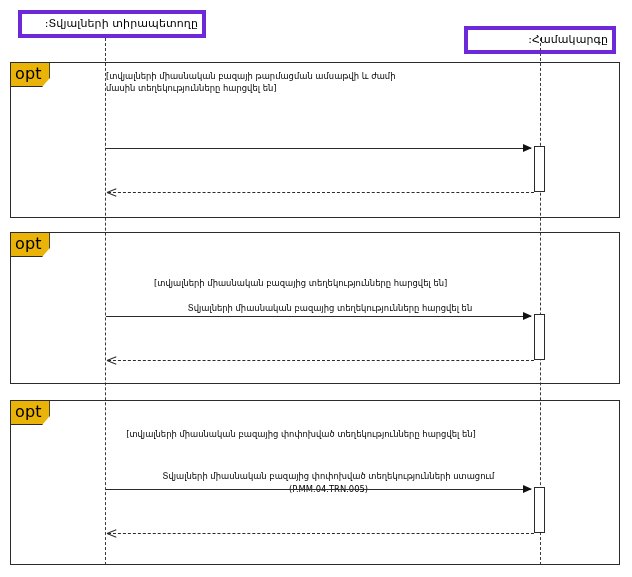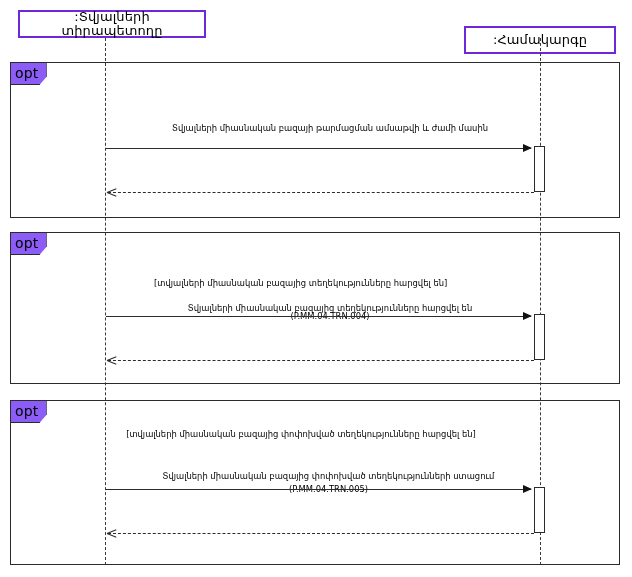--- a/index.html
+++ b/index.html
@@ -2,34 +2,34 @@
 <html><head>
 <meta charset="utf-8">
 <style>
   html,body{margin:0;padding:0;background:#ffffff;}
   body{width:632px;height:577px;position:relative;
        font-family:"DejaVu Sans","Liberation Sans",sans-serif;
        color:#000;overflow:hidden;}
   .canvas{position:absolute;left:0;top:0;width:632px;height:577px;}
 
   
-  .actor-box{position:absolute;border:2px solid #6d28d9;background:#fff;
-             display:flex;align-items:center;justify-content:center;
-             font-size:13px;letter-spacing:.1px;box-sizing:border-box;}
+  .actor-box{position:absolute;border:4px solid #6d28d9;background:#fff;
+             display:flex;align-items:center;justify-content:flex-end;
+             font-size:11px;letter-spacing:.1px;box-sizing:border-box;}
   .actor-box span{display:block;text-align:center;line-height:1.1;padding:0 4px;}
 
   
   .lifeline{position:absolute;width:0;border-left:1px dashed #3a3a3a;}
 
   
   .frame{position:absolute;border:1px solid #2b2b2b;background:transparent;
          box-sizing:border-box;}
-  .frame-tag{position:absolute;left:0;top:0;background:#8b5cf6;
+  .frame-tag{position:absolute;left:0;top:0;background:#eab308;
              border-right:1px solid #2b2b2b;border-bottom:1px solid #2b2b2b;
-             font-size:14px;line-height:1;padding:3px 7px 4px 4px;
+             font-size:16px;line-height:1;padding:3px 7px 4px 4px;
              letter-spacing:.2px;
              -webkit-clip-path:polygon(0 0,100% 0,100% 62%,80% 100%,0 100%);
              clip-path:polygon(0 0,100% 0,100% 62%,80% 100%,0 100%);}
   .guard{position:absolute;font-size:8.4px;line-height:1.45;
          text-align:left;white-space:normal;}
 
   
   .activation{position:absolute;background:#fff;border:1px solid #2b2b2b;
               box-sizing:border-box;}
 
@@ -60,37 +60,36 @@
   <div class="actor-box" style="left:464px;top:10px;width:152px;height:28px;margin-top:16px;">
     <span>:Համակարգը</span>
   </div>
 
   <div class="lifeline" style="left:105px;top:38px;height:527px;"></div>
   <div class="lifeline" style="left:540px;top:38px;height:527px;"></div>
 
   <div class="frame" style="left:10px;top:62px;width:610px;height:156px;">
     <div class="frame-tag">opt</div>
   </div>
+  <div class="guard" style="left:106px;top:70px;width:318px;">[տվյալների միասնական բազայի թարմացման ամսաթվի և ժամի մասին տեղեկությունները հարցվել են]</div>
 
-  <div class="msg-label" style="left:130px;top:122px;width:400px;">Տվյալների միասնական բազայի թարմացման ամսաթվի և ժամի մասին</div>
   <div class="msg-solid" style="left:106px;top:148px;width:425px;"></div>
   <div class="arrow-filled" style="left:523px;top:144px;"></div>
 
   <div class="activation" style="left:534px;top:146px;width:11px;height:46px;"></div>
 
   <div class="msg-dashed" style="left:108px;top:192px;width:426px;"></div>
   <div class="arrow-open" style="left:107px;top:188px;"></div>
 
   <div class="frame" style="left:10px;top:232px;width:610px;height:152px;">
     <div class="frame-tag">opt</div>
   </div>
   <div class="guard" style="left:106px;top:277px;width:330px;padding-left:48px;">[տվյալների միասնական բազայից տեղեկությունները հարցվել են]</div>
 
   <div class="msg-label" style="left:140px;top:302px;width:380px;">Տվյալների միասնական բազայից տեղեկությունները հարցվել են</div>
-  <div class="msg-label" style="left:140px;top:310px;width:380px;">(P.MM.04.TRN.004)</div>
   <div class="msg-solid" style="left:106px;top:316px;width:425px;"></div>
   <div class="arrow-filled" style="left:523px;top:312px;"></div>
 
   <div class="activation" style="left:534px;top:314px;width:11px;height:46px;"></div>
 
   <div class="msg-dashed" style="left:108px;top:360px;width:426px;"></div>
   <div class="arrow-open" style="left:107px;top:356px;"></div>
 
   <div class="frame" style="left:10px;top:400px;width:610px;height:165px;">
     <div class="frame-tag">opt</div>

